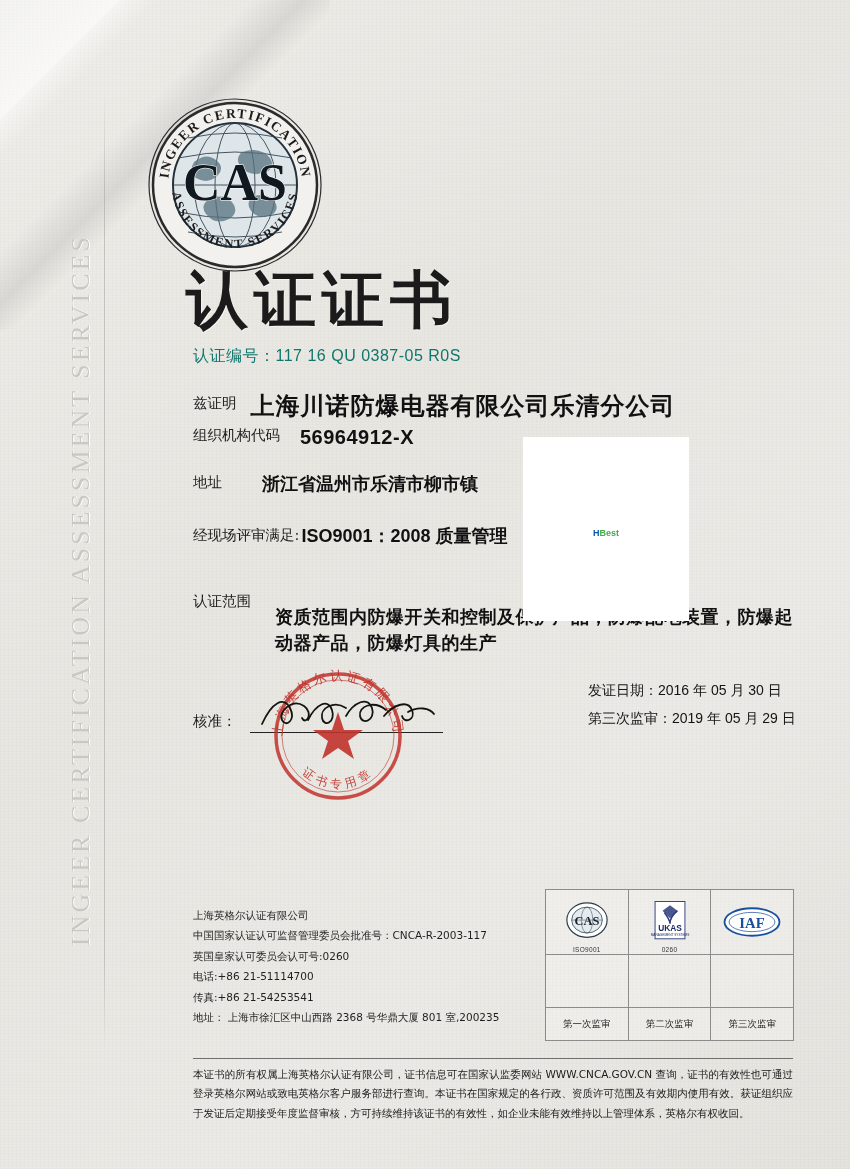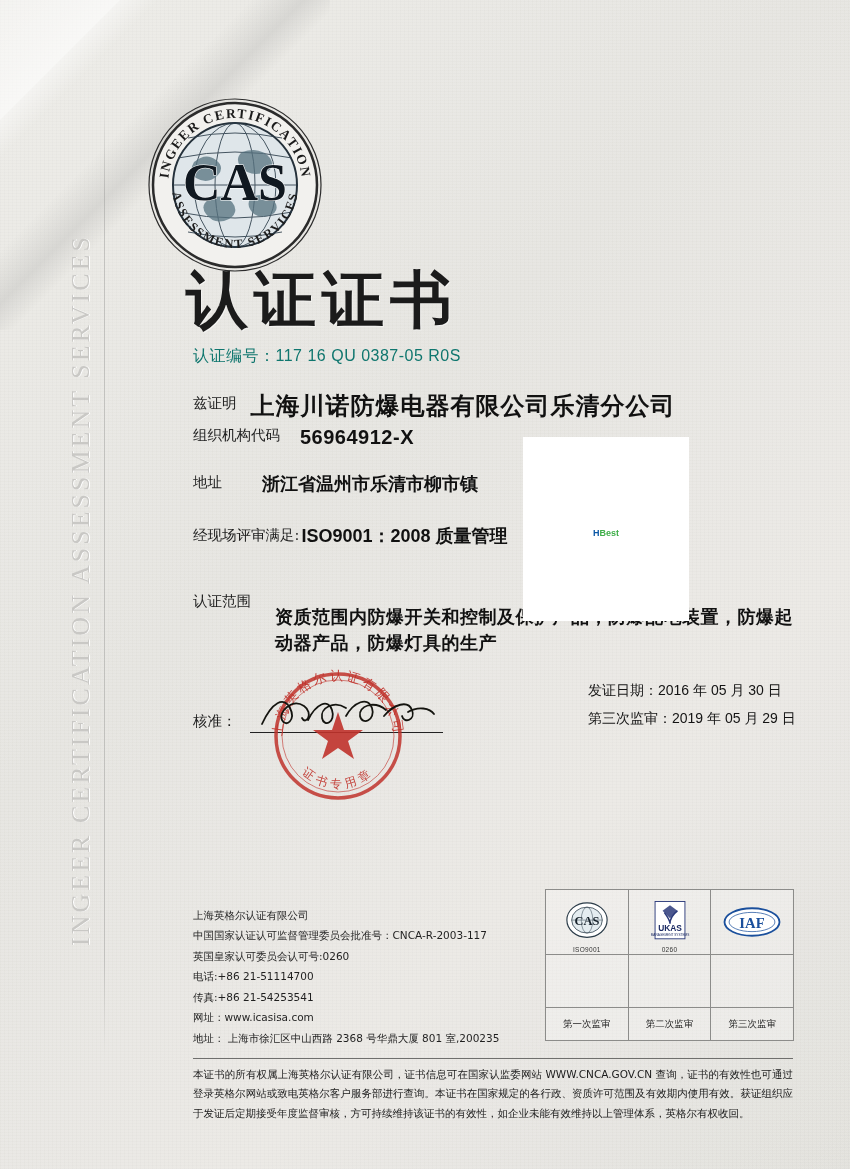--- a/index.html
+++ b/index.html
@@ -457,21 +457,20 @@
     <div><span>发证日期：</span><span class="v">2016 年 05 月 30 日</span></div>
     <div><span>第三次监审：</span><span class="v">2019 年 05 月 29 日</span></div>
   </div>
 
   <div class="footer-left">
     <div>上海英格尔认证有限公司</div>
     <div>中国国家认证认可监督管理委员会批准号：CNCA-R-2003-117</div>
     <div>英国皇家认可委员会认可号:0260</div>
     <div>电话:+86 21-51114700</div>
     <div>传真:+86 21-54253541</div>
-    <div>网址：www.icasisa.com</div>
     <div>地址： 上海市徐汇区中山西路 2368 号华鼎大厦 801 室,200235</div>
   </div>
 
   <div class="marks-table">
     <div class="marks-row-top">
       <div class="marks-cell">
         <svg viewBox="0 0 60 48" width="58" height="46" aria-hidden="true">
           <ellipse cx="30" cy="22" rx="21" ry="18" fill="#fff" stroke="#2a3b48" stroke-width="1.2"></ellipse>
           <ellipse cx="30" cy="22" rx="16" ry="13.5" fill="#e4ecf0" stroke="#2a3b48" stroke-width="0.8"></ellipse>
           <g stroke="#2a3b48" stroke-width="0.5" fill="none">

